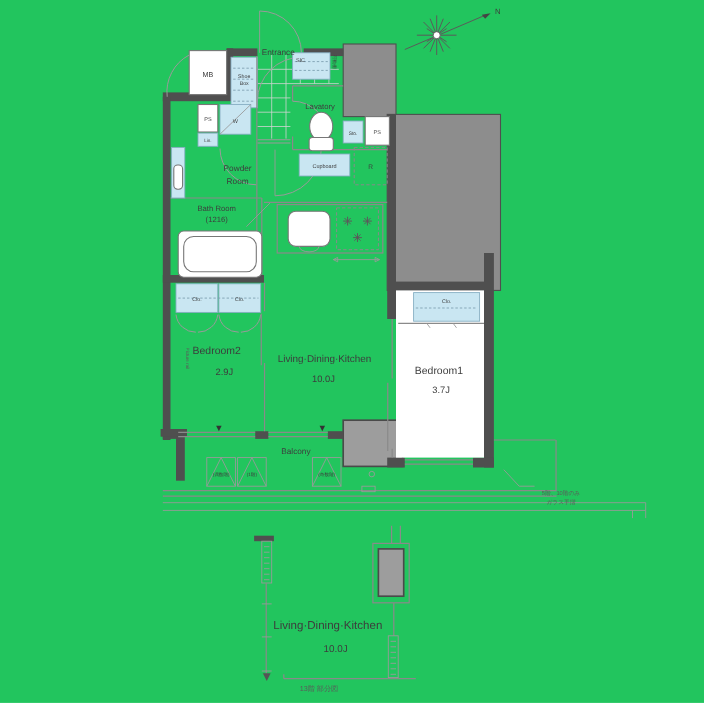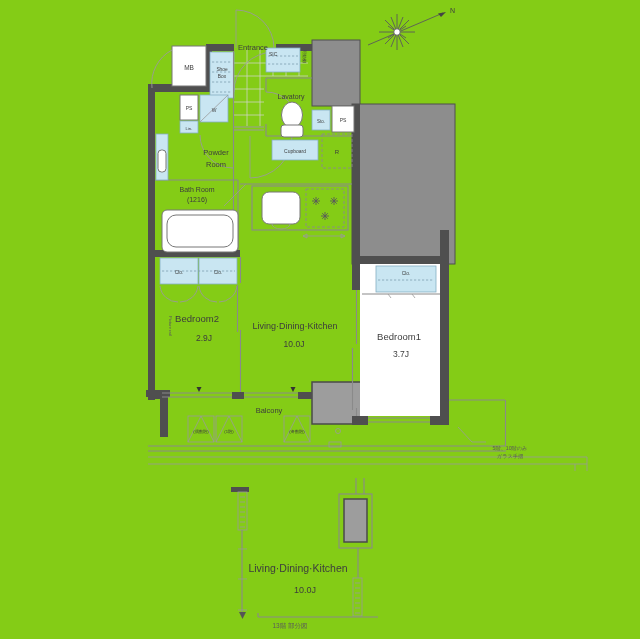--- a/index.html
+++ b/index.html
@@ -1,16 +1,16 @@
 <!DOCTYPE html>
 <html><head>
 <meta charset="utf-8">
 <style>
   html,body{margin:0;padding:0;background:#ffffff;}
-  #canvas{position:relative;width:640px;height:639px;background:#84cc16;overflow:hidden;text-align:right;}
+  #canvas{position:relative;width:640px;height:639px;background:#22c55e;overflow:hidden;text-align:right;}
   svg{display:block;}
   .t{font-family:"Liberation Sans","DejaVu Sans",sans-serif;fill:#3d3d3d;}
   .tg{font-family:"Liberation Sans","DejaVu Sans",sans-serif;fill:#5a5a5a;}
   .wall{fill:#4f4f4f;}
   .mass{fill:#8d8d8d;stroke:#4f4f4f;stroke-width:1;}
   .pillar{fill:#9d9d9d;stroke:#4a4a4a;stroke-width:1.5;}
   .blue{fill:#c9e6f2;stroke:#86aec2;stroke-width:0.8;}
   .thin{stroke:#8a8a8a;stroke-width:1.1;fill:none;}
   .thin2{stroke:#9a9a9a;stroke-width:0.8;fill:none;}
   .fix{stroke:#777;stroke-width:1;fill:#ffffff;}

